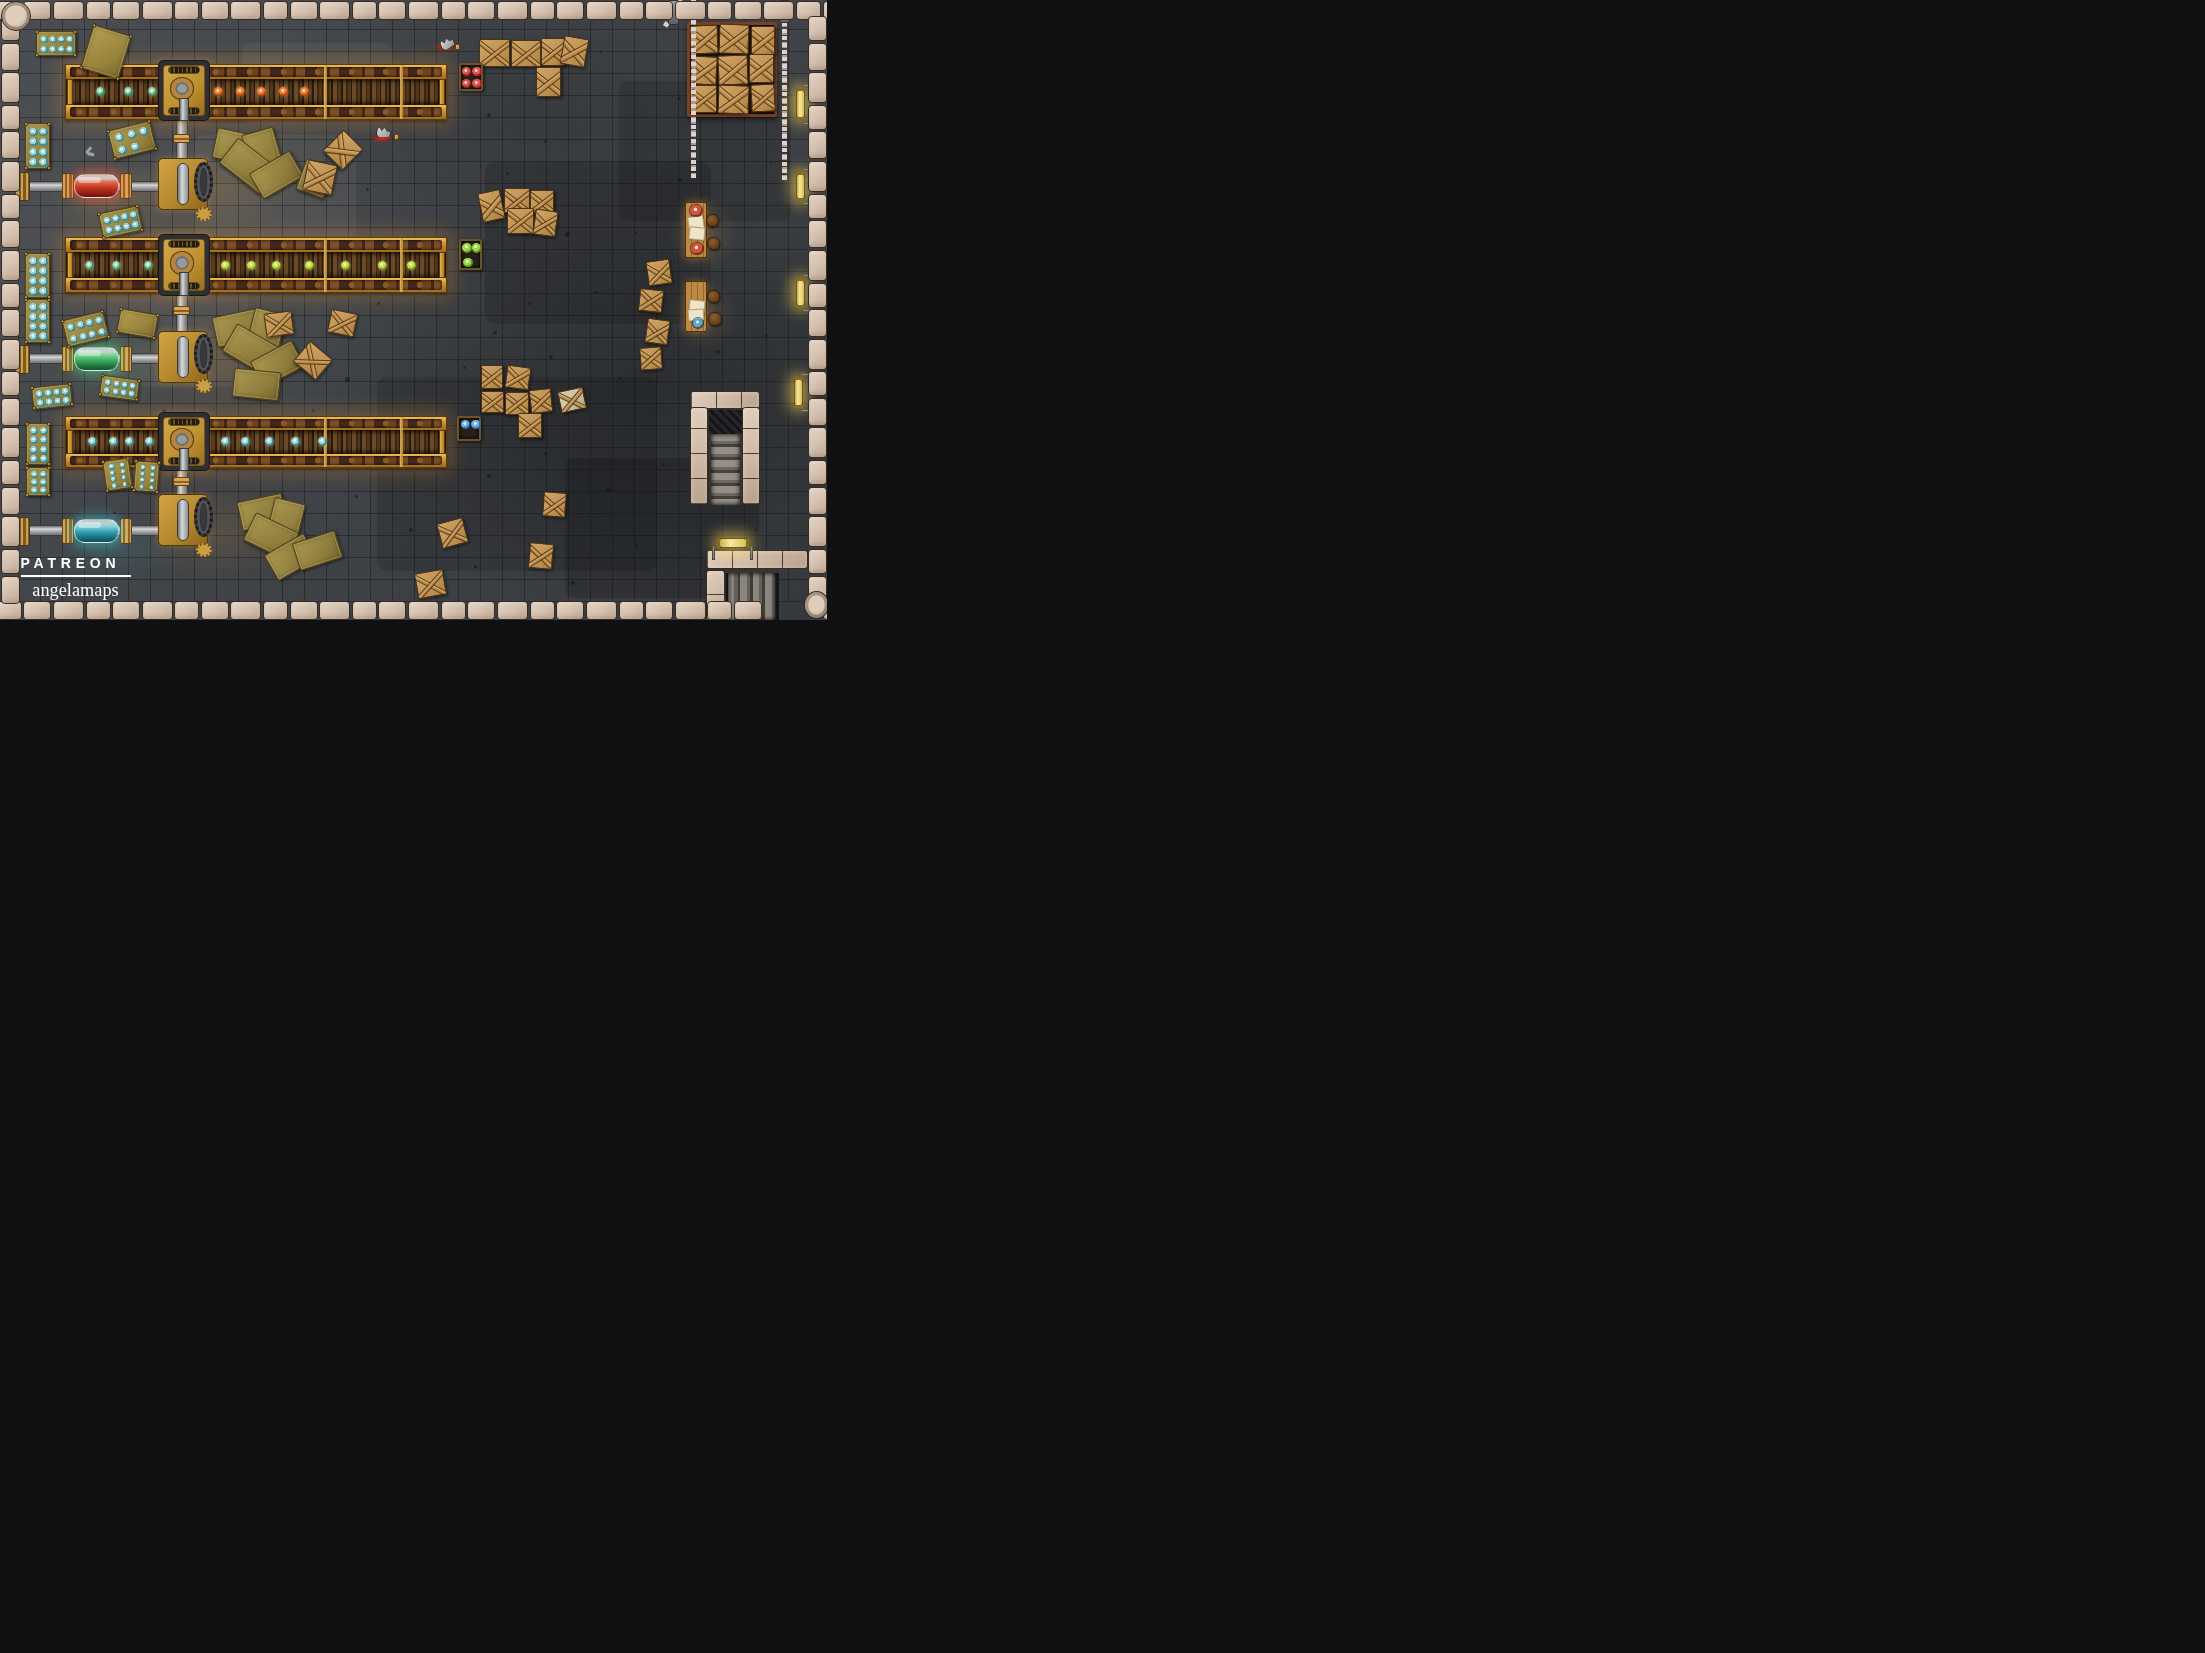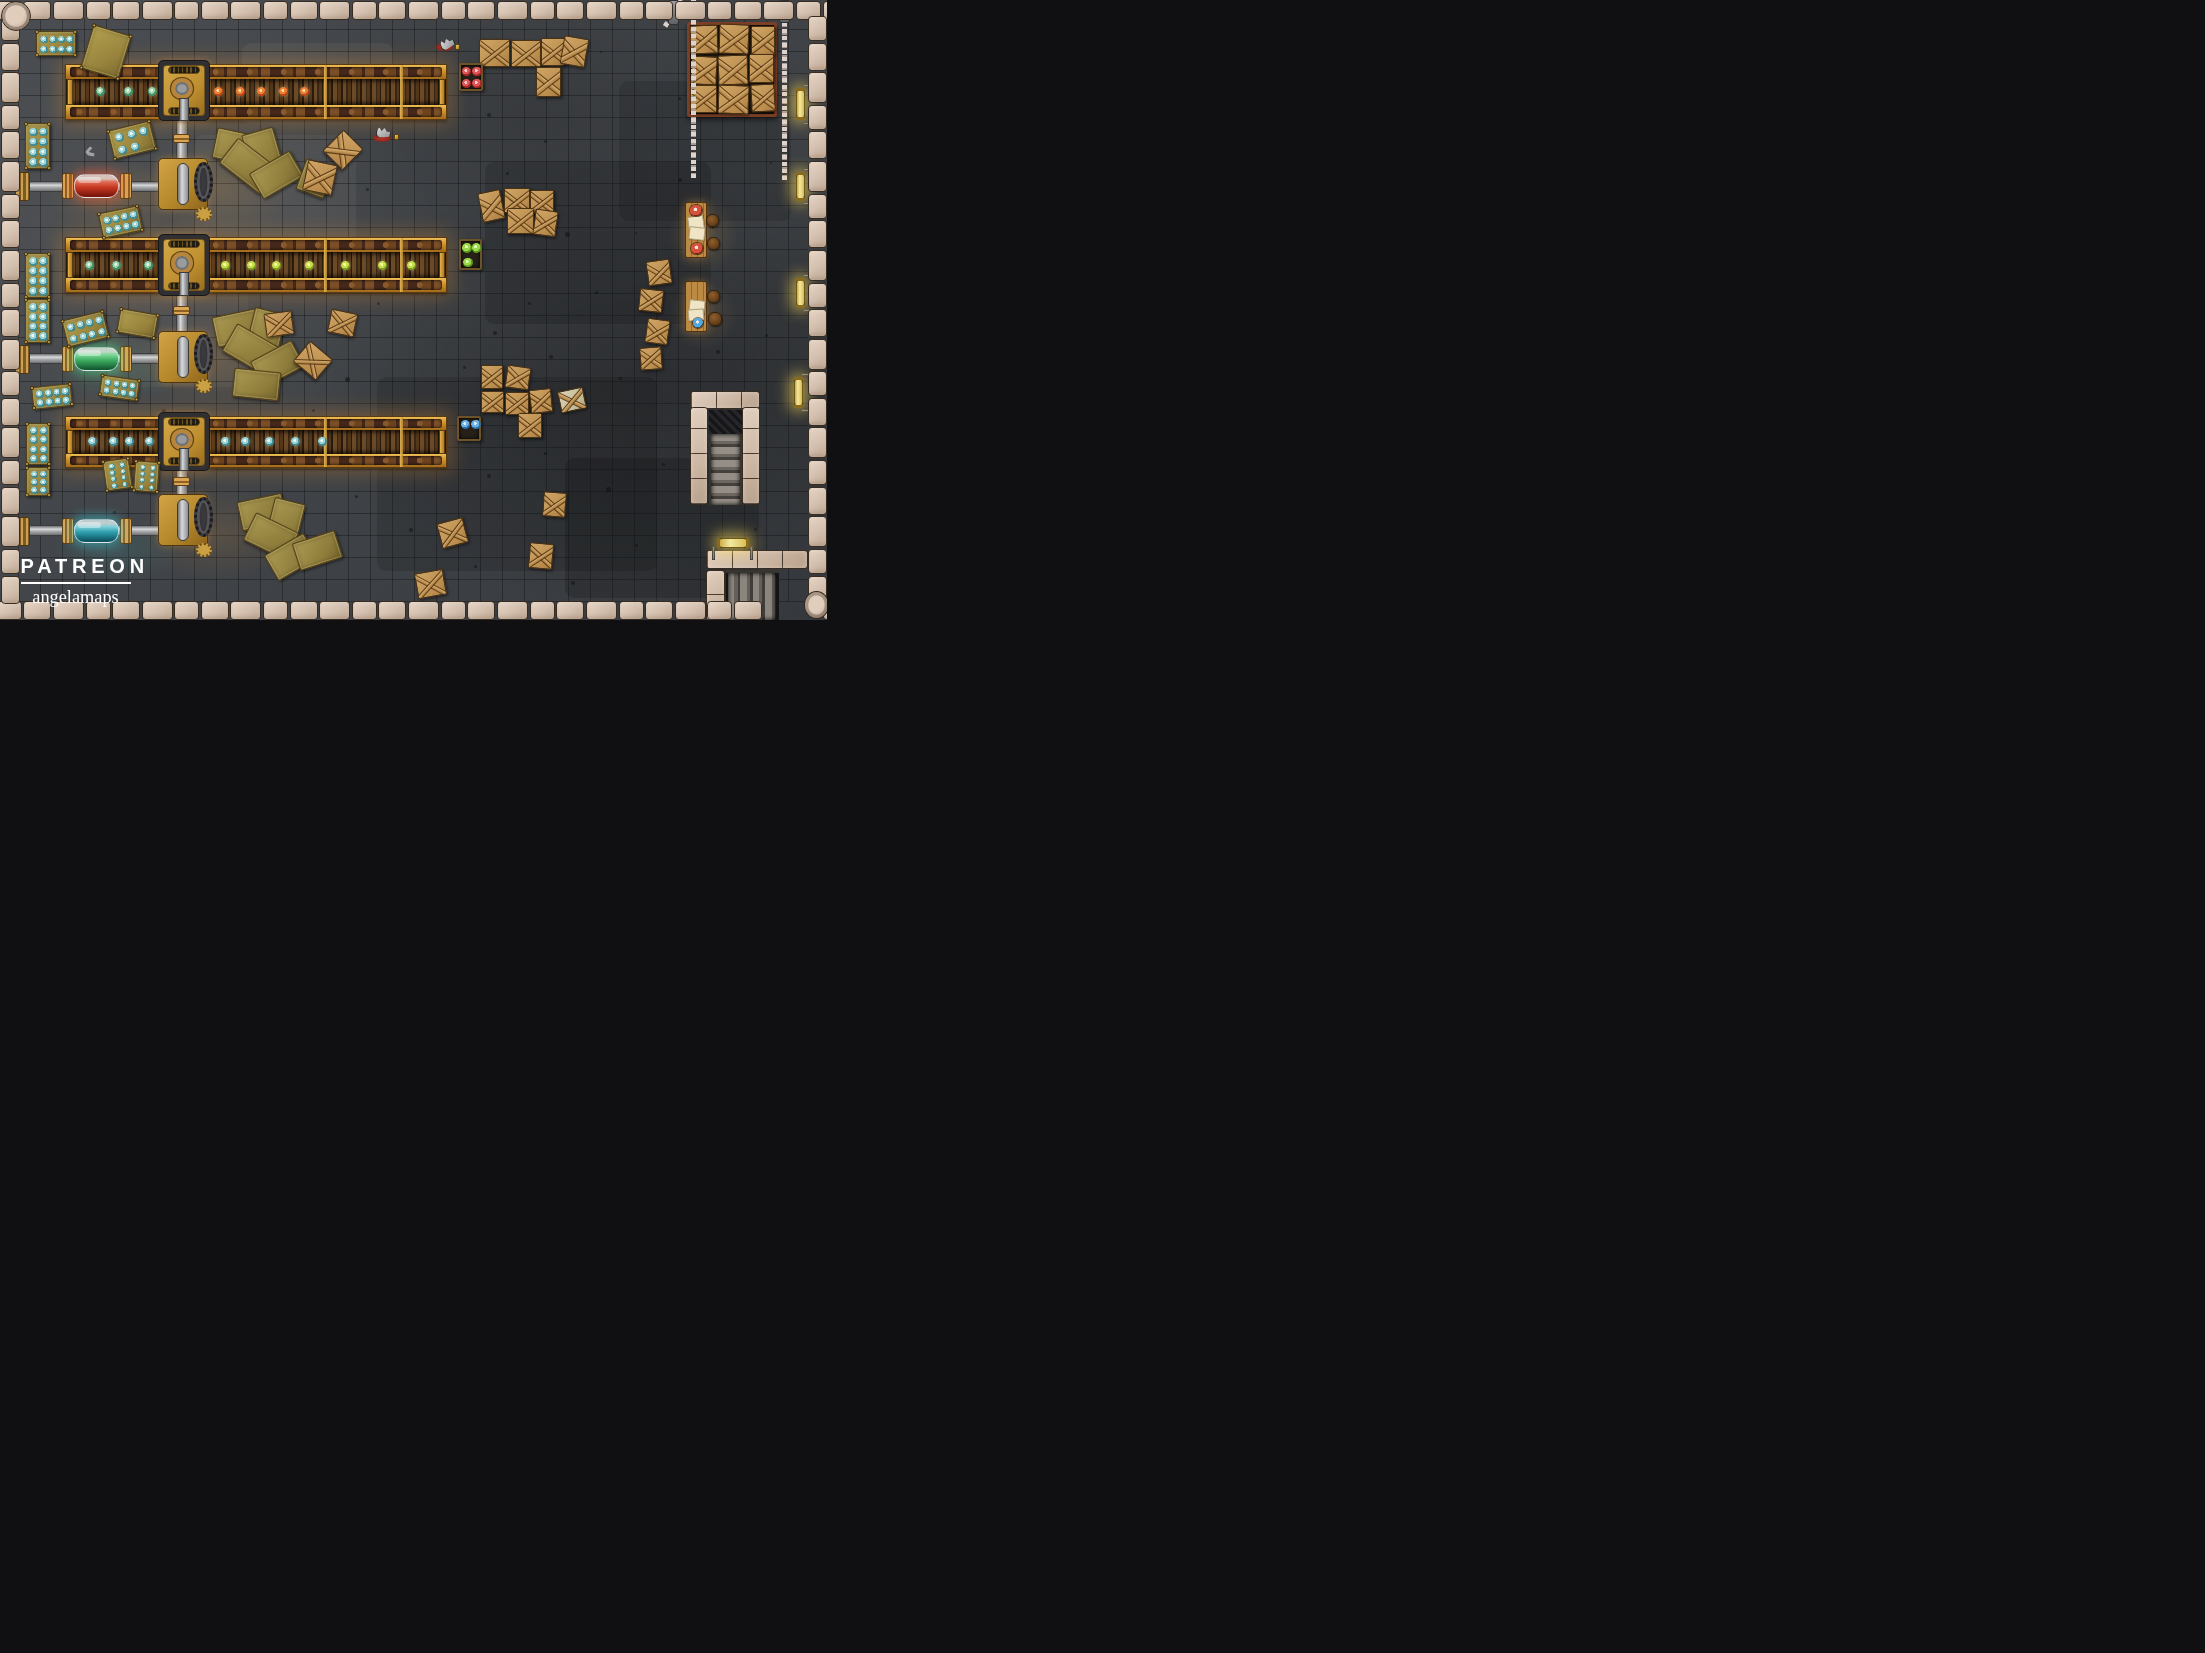--- a/index.html
+++ b/index.html
@@ -105,21 +105,21 @@
   .steps-v{background:repeating-linear-gradient(90deg,#8a857d 0 6.5px,#645f59 6.5px 9.7px,#403c38 9.7px 12.4px);box-shadow:inset 0 0 5.4px #000;}
   .hatch{background:repeating-linear-gradient(45deg,#26262a 0 3.2px,#161619 3.2px 6.5px);}
   .rail-d{background:#38342f;}
   
   .flask{background:linear-gradient(135deg,#d7d9db,#8e9093);border:1.1px solid #2c2d2f;border-radius:1.6px 5.4px 1.6px 5.4px;
          clip-path:polygon(0 40%,18% 10%,35% 38%,52% 5%,70% 35%,100% 30%,100% 70%,0 100%);}
   .splat{background:radial-gradient(ellipse at 50% 50%,#c23a2a,#8e1f12 80%);border-radius:50%;opacity:.9;filter:blur(0.2px);}
   .goldbit{background:linear-gradient(135deg,#ecc95f,#ad7d1c);border:0.5px solid #5c420c;border-radius:1.1px;}
   .tool{background:#9fa1a4;border:0.8px solid #4a4b4d;clip-path:polygon(0 55%,55% 0,75% 20%,40% 55%,100% 70%,95% 100%,30% 85%);}
   
-  .brand-patreon{font-family:"Liberation Sans",sans-serif;font-weight:bold;color:#fff;letter-spacing:4.8px;font-size:20px;}
+  .brand-patreon{font-family:"Liberation Sans",sans-serif;font-weight:bold;color:#fff;letter-spacing:4.8px;font-size:14px;}
   .brand-rule{height:1.6px;background:#fff;}
   .brand-author{font-family:"Liberation Serif","DejaVu Serif",serif;color:#fff;font-size:18.3px;}
 </style>
 </head>
 <body>
 
 <div id="stage">
   <div class="floor"></div>
   <div id="patches" style="left:0;top:0;right:0;bottom:0;">
       <div class="patch" style="left: 194px; top: 135px; width: 162px; height: 108px; background: rgba(255, 240, 210, 0.05);"></div>

